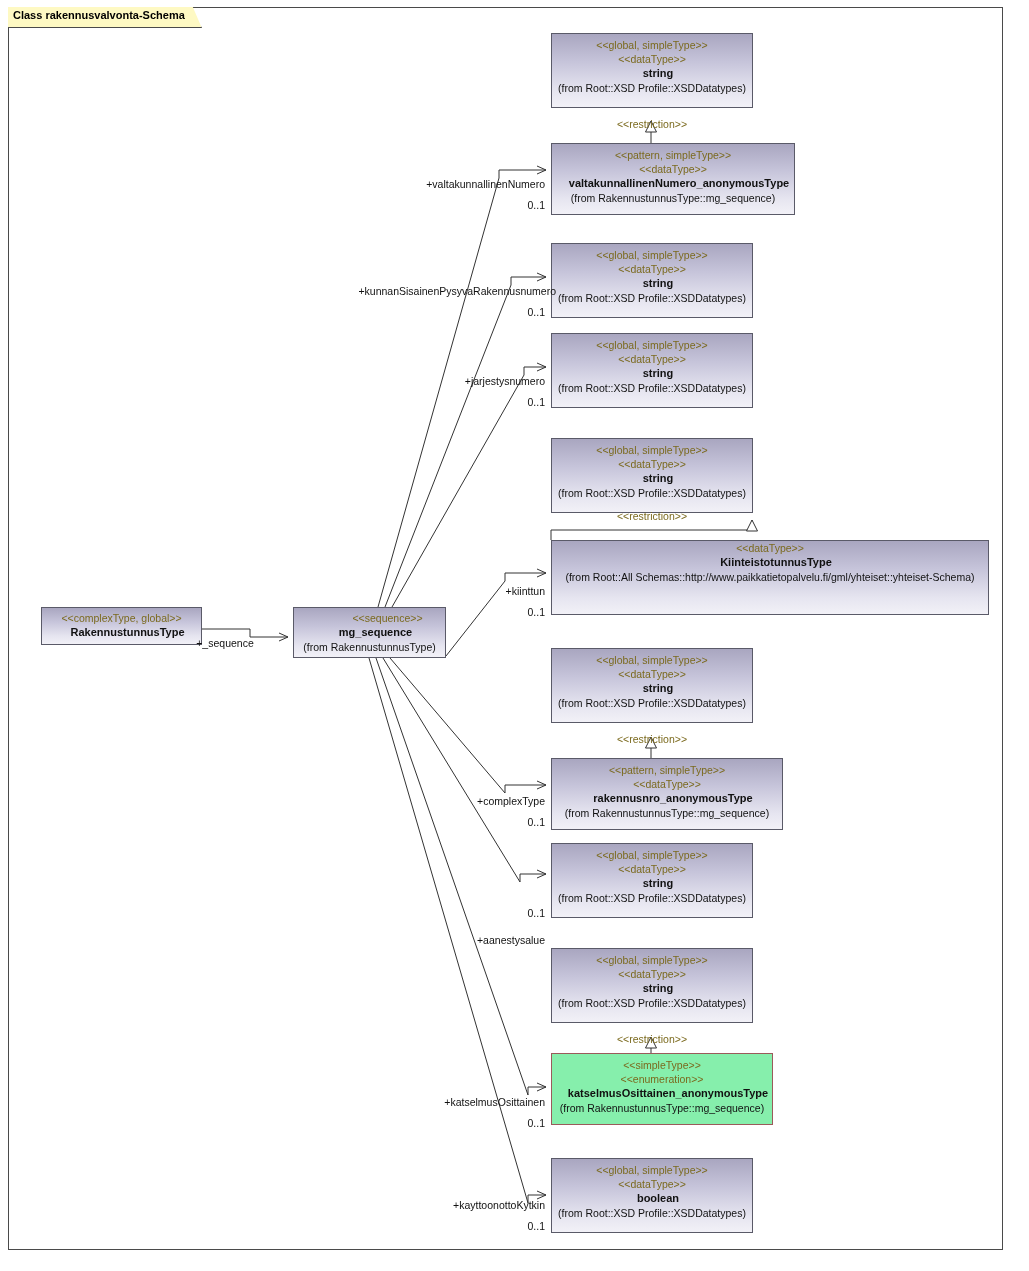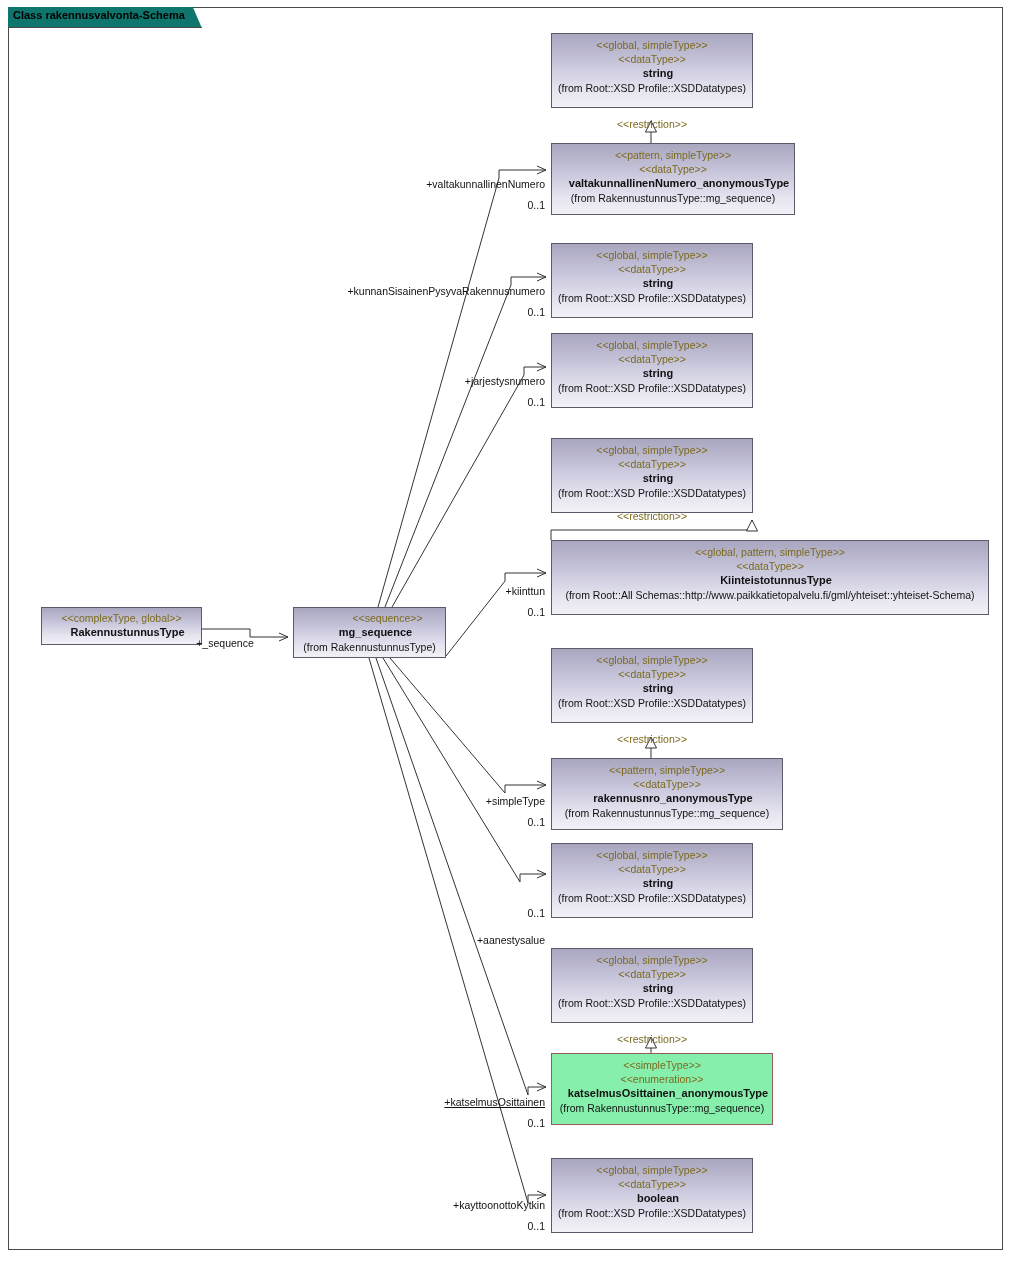--- a/index.html
+++ b/index.html
@@ -6,21 +6,21 @@
   body{width:1029px;height:1271px;position:relative;overflow:hidden;
        font-family:"Liberation Sans","DejaVu Sans",sans-serif;}
 
   
   #frame{position:absolute;left:8px;top:7px;width:995px;height:1243px;
          border:1px solid #4a4a4a;background:#ffffff;box-sizing:border-box;}
   #frame-shadow{position:absolute;left:14px;top:13px;width:1000px;height:1248px;
          background:#c0c0c0;z-index:-1;}
   #frame-title{position:absolute;left:8px;top:7px;height:17px;
          border:1px solid #4a4a4a;border-top:none;border-left:none;
-         background:#0f766e;box-sizing:border-box;
+         background:#fef9c3;box-sizing:border-box;
          padding:1px 16px 19px 5px;font-size:11px;font-weight:bold;color:#000;
          white-space:nowrap;line-height:15px;
          clip-path:polygon(0 0,calc(100% - 9px) 0,100% 100%,0 100%);}
 
   
   .cls{position:absolute;box-sizing:border-box;border:1px solid #5a5a68;
        background:linear-gradient(180deg,#a9a6c0 0%,#c6c4da 38%,#e6e5f0 78%,#f2f1f7 100%);
        text-align:center;overflow:hidden;}
   .cls.pink{background:#86efac;border-color:#9a5a5a;}
   .st{font-size:10.5px;color:#7b6a1e;line-height:14px;font-style:normal;}
@@ -124,21 +124,20 @@
 </div>
 
 <div class="cls" style="left:551px;top:438px;width:202px;height:75px;">
   <div class="st" style="margin-top:4px;">&lt;&lt;global, simpleType&gt;&gt;</div>
   <div class="st">&lt;&lt;dataType&gt;&gt;</div>
   <div class="nm">string</div>
   <div class="fr">(from Root::XSD Profile::XSDDatatypes)</div>
 </div>
 
 <div class="cls" style="left:551px;top:540px;width:438px;height:75px;">
-  <div class="st" style="margin-top:4px;">&lt;&lt;global, pattern, simpleType&gt;&gt;</div>
   <div class="st">&lt;&lt;dataType&gt;&gt;</div>
   <div class="nm">KiinteistotunnusType</div>
   <div class="fr">(from Root::All Schemas::http://www.paikkatietopalvelu.fi/gml/yhteiset::yhteiset-Schema)</div>
 </div>
 
 <div class="cls" style="left:551px;top:648px;width:202px;height:75px;">
   <div class="st" style="margin-top:4px;">&lt;&lt;global, simpleType&gt;&gt;</div>
   <div class="st">&lt;&lt;dataType&gt;&gt;</div>
   <div class="nm">string</div>
   <div class="fr">(from Root::XSD Profile::XSDDatatypes)</div>
@@ -177,36 +176,36 @@
   <div class="st">&lt;&lt;dataType&gt;&gt;</div>
   <div class="nm">boolean</div>
   <div class="fr">(from Root::XSD Profile::XSDDatatypes)</div>
 </div>
 
 <div class="rolelbl" style="left:160px;top:637px;width:130px;text-align:center;">+_sequence</div>
 
 <div class="rolelbl" style="left:260px;top:178px;width:285px;">+valtakunnallinenNumero</div>
 <div class="multlbl" style="left:420px;top:199px;width:125px;">0..1</div>
 
-<div class="rolelbl" style="left:220px;top:285px;width:325px;">+kunnanSisainenPysyvaRakennusnumero</div>
+<div class="rolelbl" style="left:231px;top:285px;width:325px;">+kunnanSisainenPysyvaRakennusnumero</div>
 <div class="multlbl" style="left:420px;top:306px;width:125px;">0..1</div>
 
 <div class="rolelbl" style="left:300px;top:375px;width:245px;">+jarjestysnumero</div>
 <div class="multlbl" style="left:420px;top:396px;width:125px;">0..1</div>
 
 <div class="rolelbl" style="left:340px;top:585px;width:205px;">+kiinttun</div>
 <div class="multlbl" style="left:420px;top:606px;width:125px;">0..1</div>
 
-<div class="rolelbl" style="left:330px;top:795px;width:215px;">+simpleType</div>
+<div class="rolelbl" style="left:330px;top:795px;width:215px;">+complexType</div>
 <div class="multlbl" style="left:420px;top:816px;width:125px;">0..1</div>
 
 <div class="rolelbl" style="left:330px;top:886px;width:215px;margin-top:48px;">+aanestysalue</div>
 <div class="multlbl" style="left:420px;top:907px;width:125px;">0..1</div>
 
-<div class="rolelbl" style="left:310px;top:1096px;width:235px;text-decoration:underline;">+katselmusOsittainen</div>
+<div class="rolelbl" style="left:310px;top:1096px;width:235px;">+katselmusOsittainen</div>
 <div class="multlbl" style="left:420px;top:1117px;width:125px;">0..1</div>
 
 <div class="rolelbl" style="left:310px;top:1199px;width:235px;">+kayttoonottoKytkin</div>
 <div class="multlbl" style="left:420px;top:1220px;width:125px;">0..1</div>
 
 <div class="restrlbl" style="left:551px;top:118px;width:202px;">&lt;&lt;restriction&gt;&gt;</div>
 <div class="restrlbl" style="left:551px;top:510px;width:202px;">&lt;&lt;restriction&gt;&gt;</div>
 <div class="restrlbl" style="left:551px;top:733px;width:202px;">&lt;&lt;restriction&gt;&gt;</div>
 <div class="restrlbl" style="left:551px;top:1033px;width:202px;">&lt;&lt;restriction&gt;&gt;</div>
 

